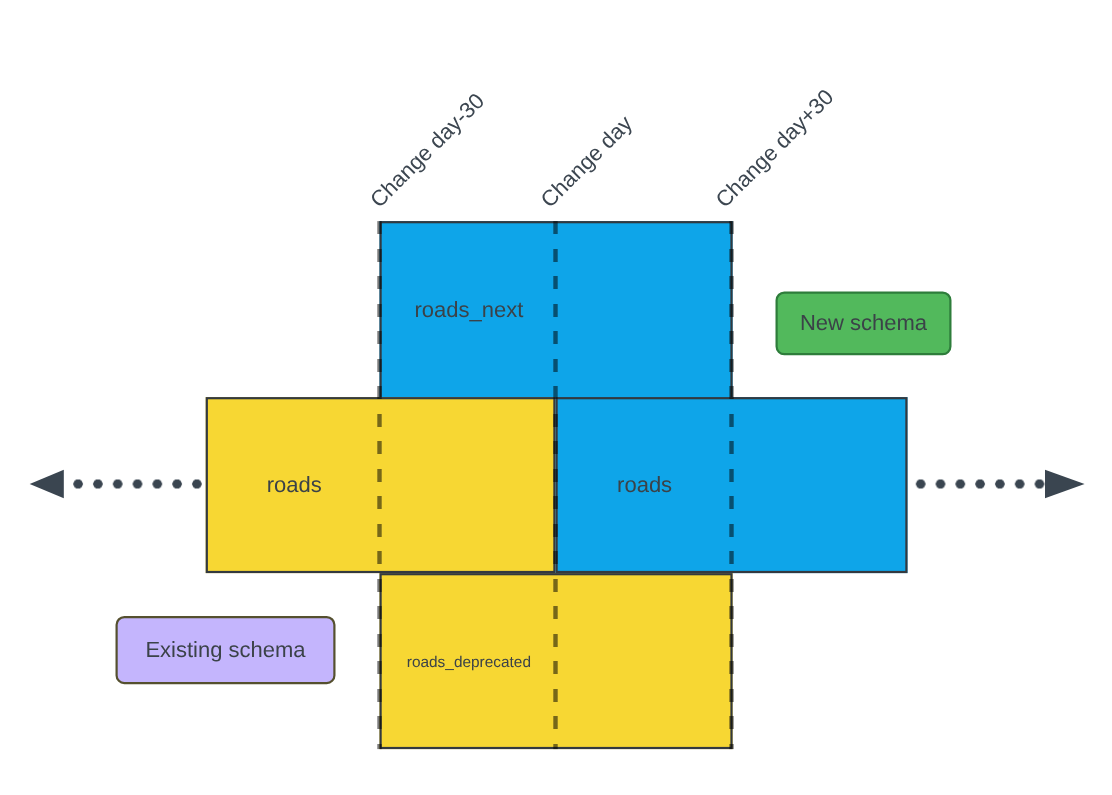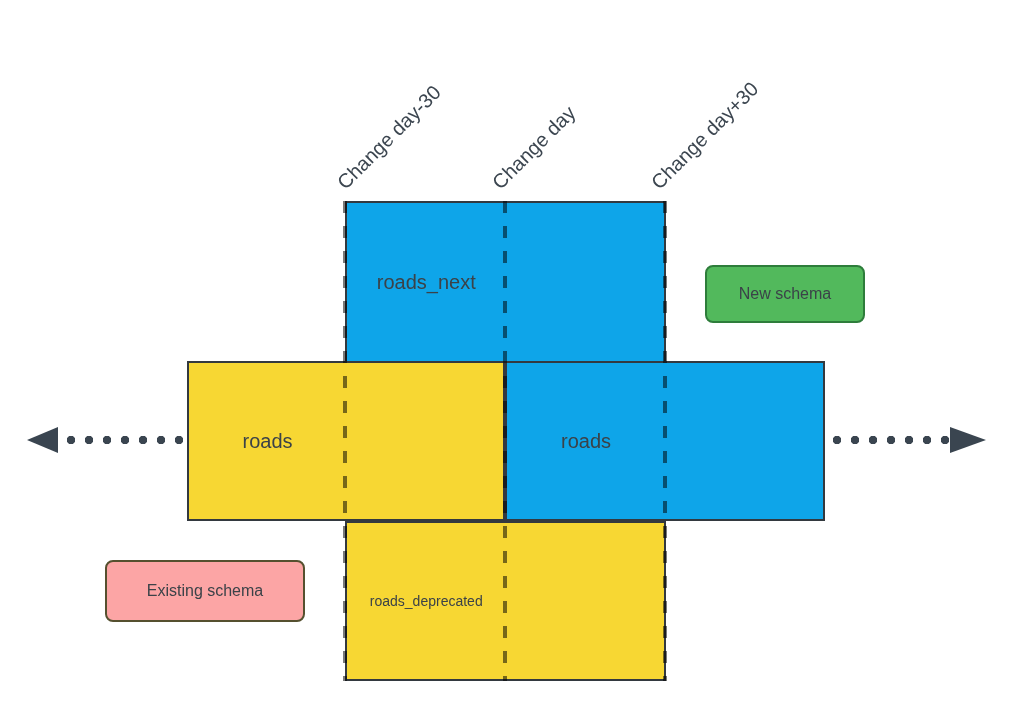--- a/index.html
+++ b/index.html
@@ -107,33 +107,33 @@
   }
 
   
   .legend-box {
     position: absolute;
     box-sizing: border-box;
     border-radius: 8px;
     display: flex;
     align-items: center;
     justify-content: center;
-    font-size: 16px;
+    font-size: 20px;
     color: #3b4248;
   }
   #legend-new {
     left: 705px; top: 265px;
     width: 160px; height: 58px;
     background: #52b95c;
     border: 2px solid #2e7d3b;
   }
   #legend-existing {
     left: 105px; top: 560px;
     width: 200px; height: 62px;
-    background: #fca5a5;
+    background: #c4b5fd;
     border: 2px solid #55502f;
   }
 </style>
 </head>
 <body>
 
 <div class="canvas">
 
   <div class="arrowhead" id="arrowhead-left"></div>
   <div class="dotline" id="dots-left"></div>

